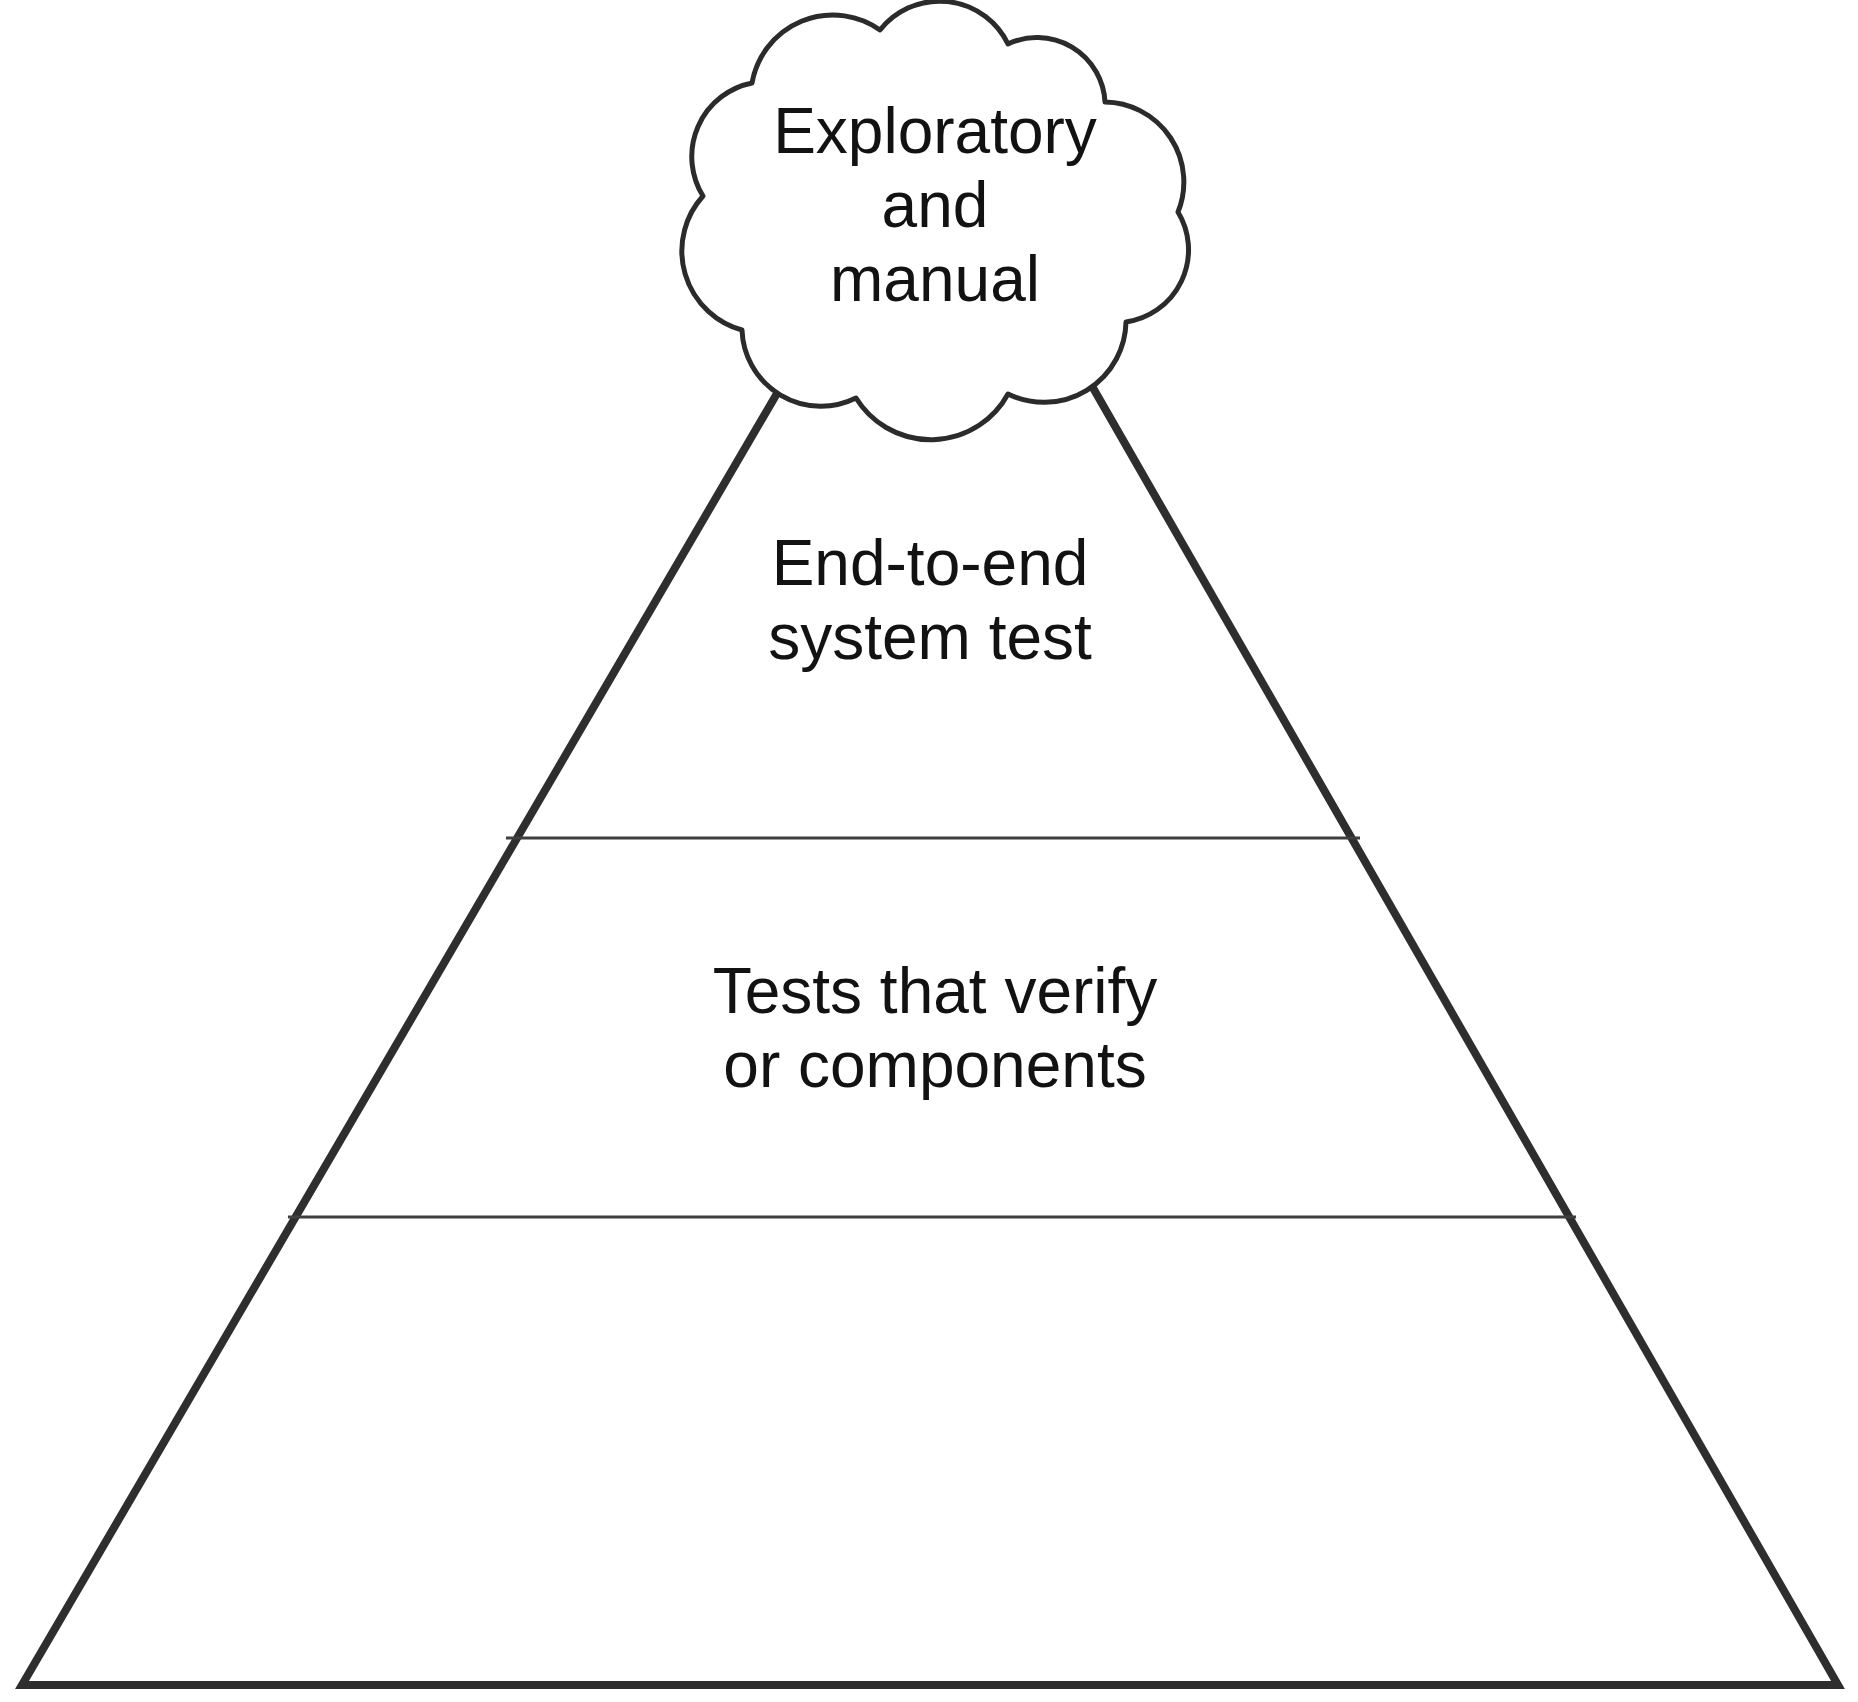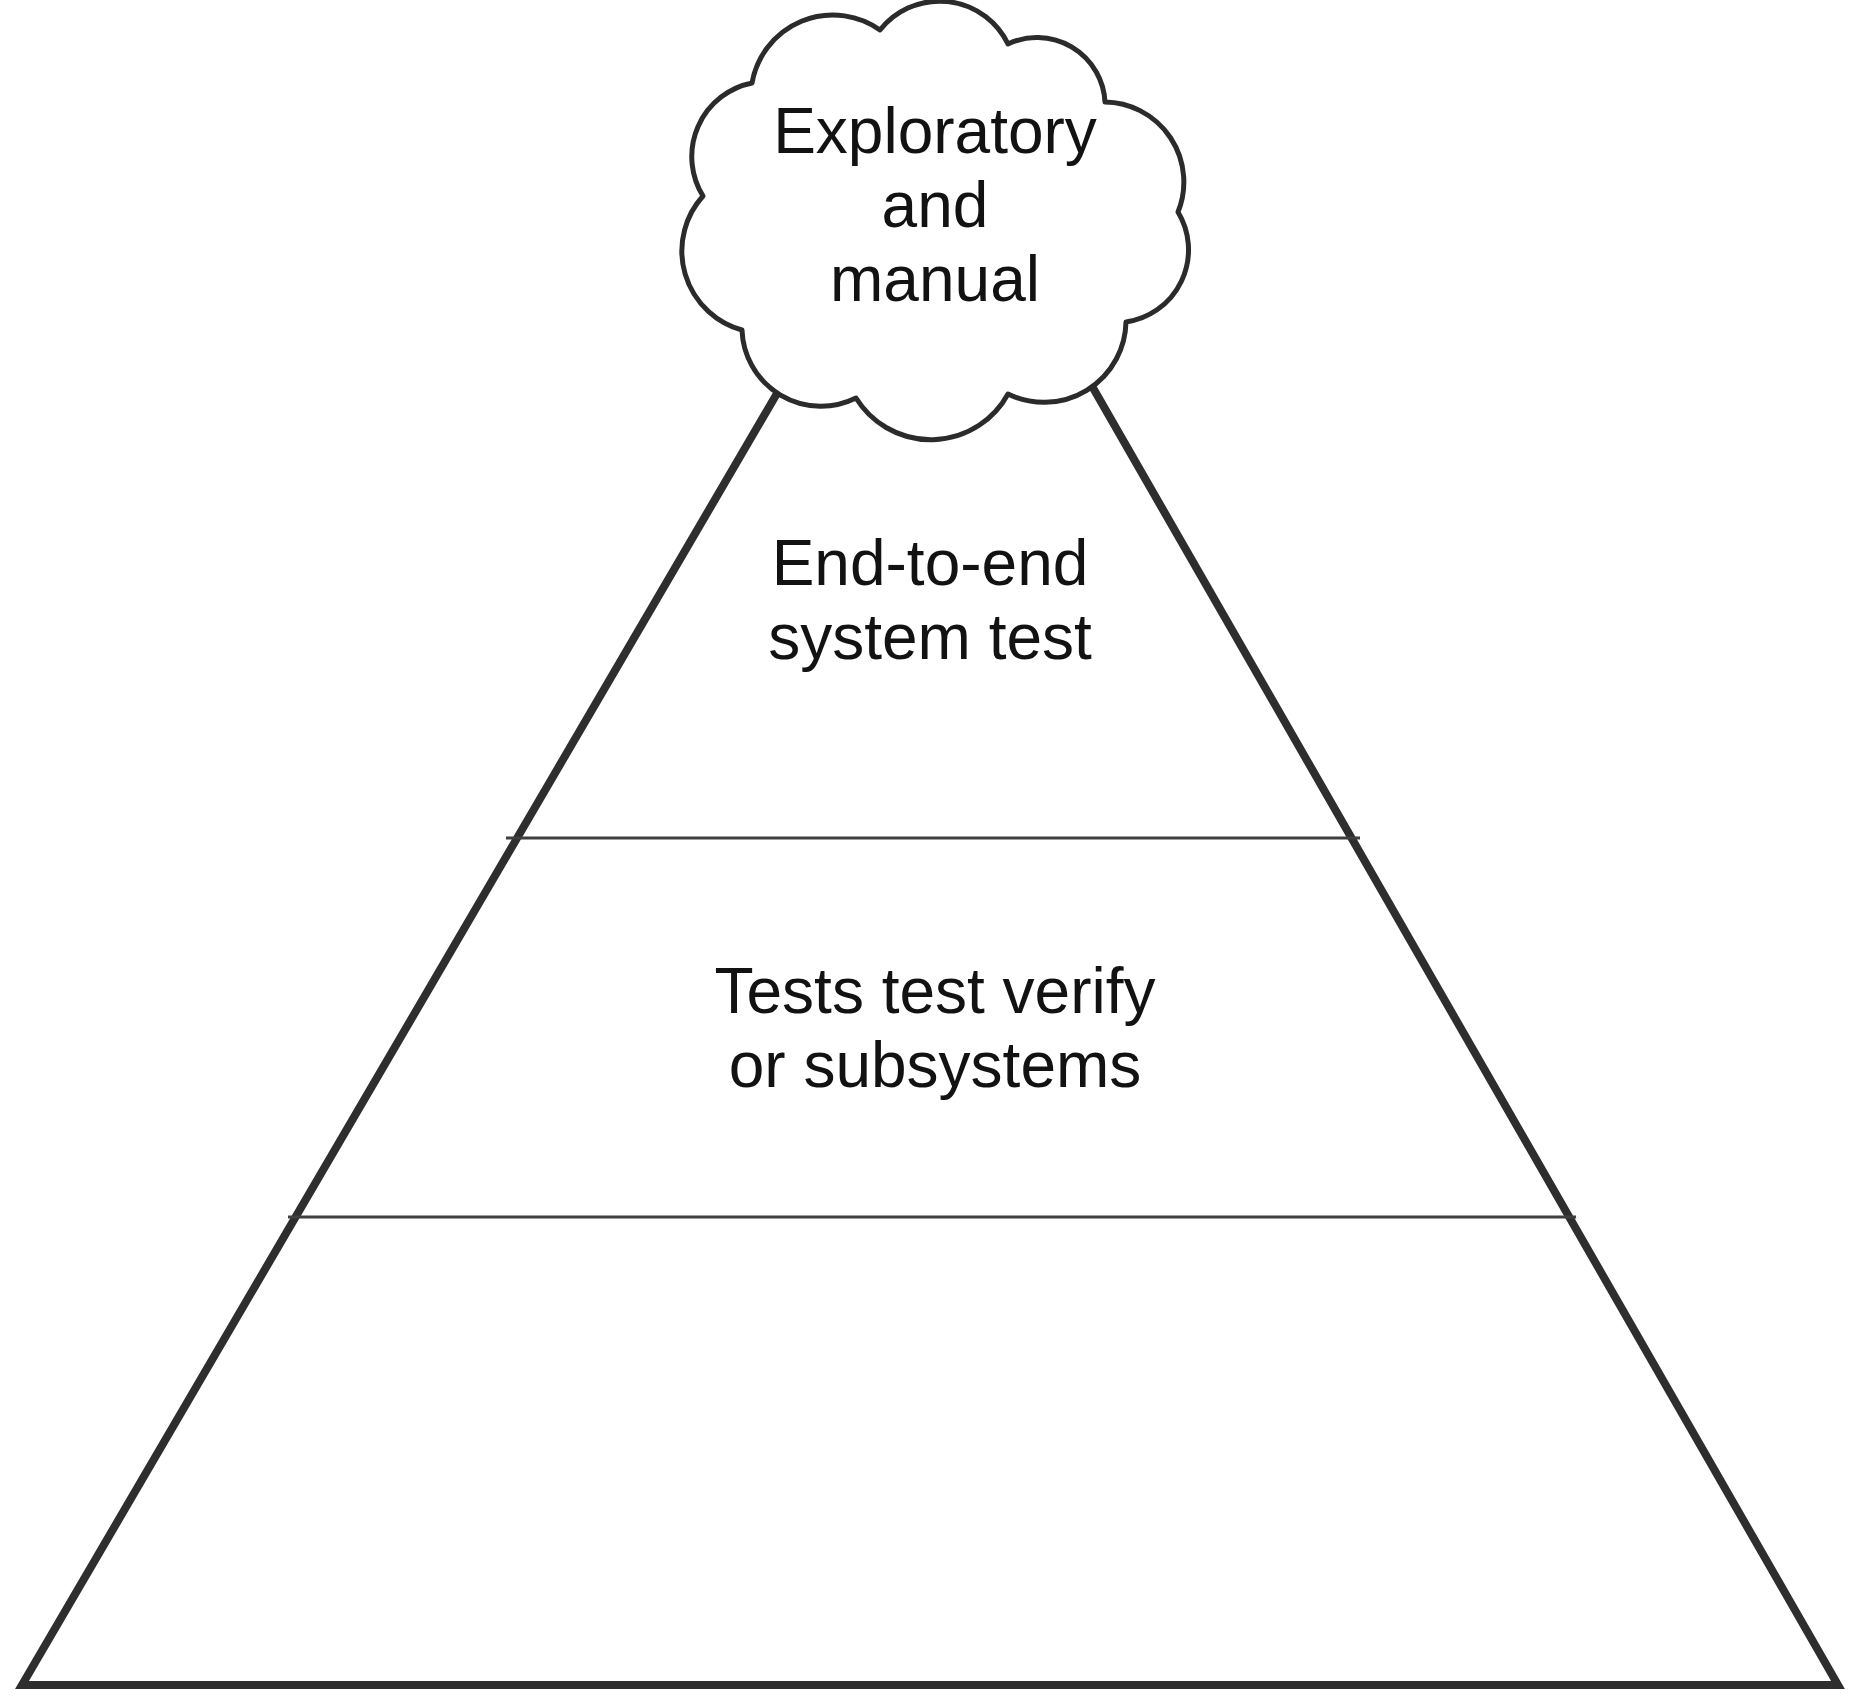--- a/index.html
+++ b/index.html
@@ -70,18 +70,18 @@
     <div>and</div>
     <div>manual</div>
   </div>
 
   <div class="label tier-top-label" style="color: rgb(18, 18, 18);">
     <div>End-to-end</div>
     <div>system test</div>
   </div>
 
   <div class="label tier-middle-label" style="color: rgb(18, 18, 18);">
-    <div>Tests test verify</div>
-    <div>or subsystems</div>
+    <div>Tests that verify</div>
+    <div>or components</div>
   </div>
 
 
 </div>
 
 </body></html>

